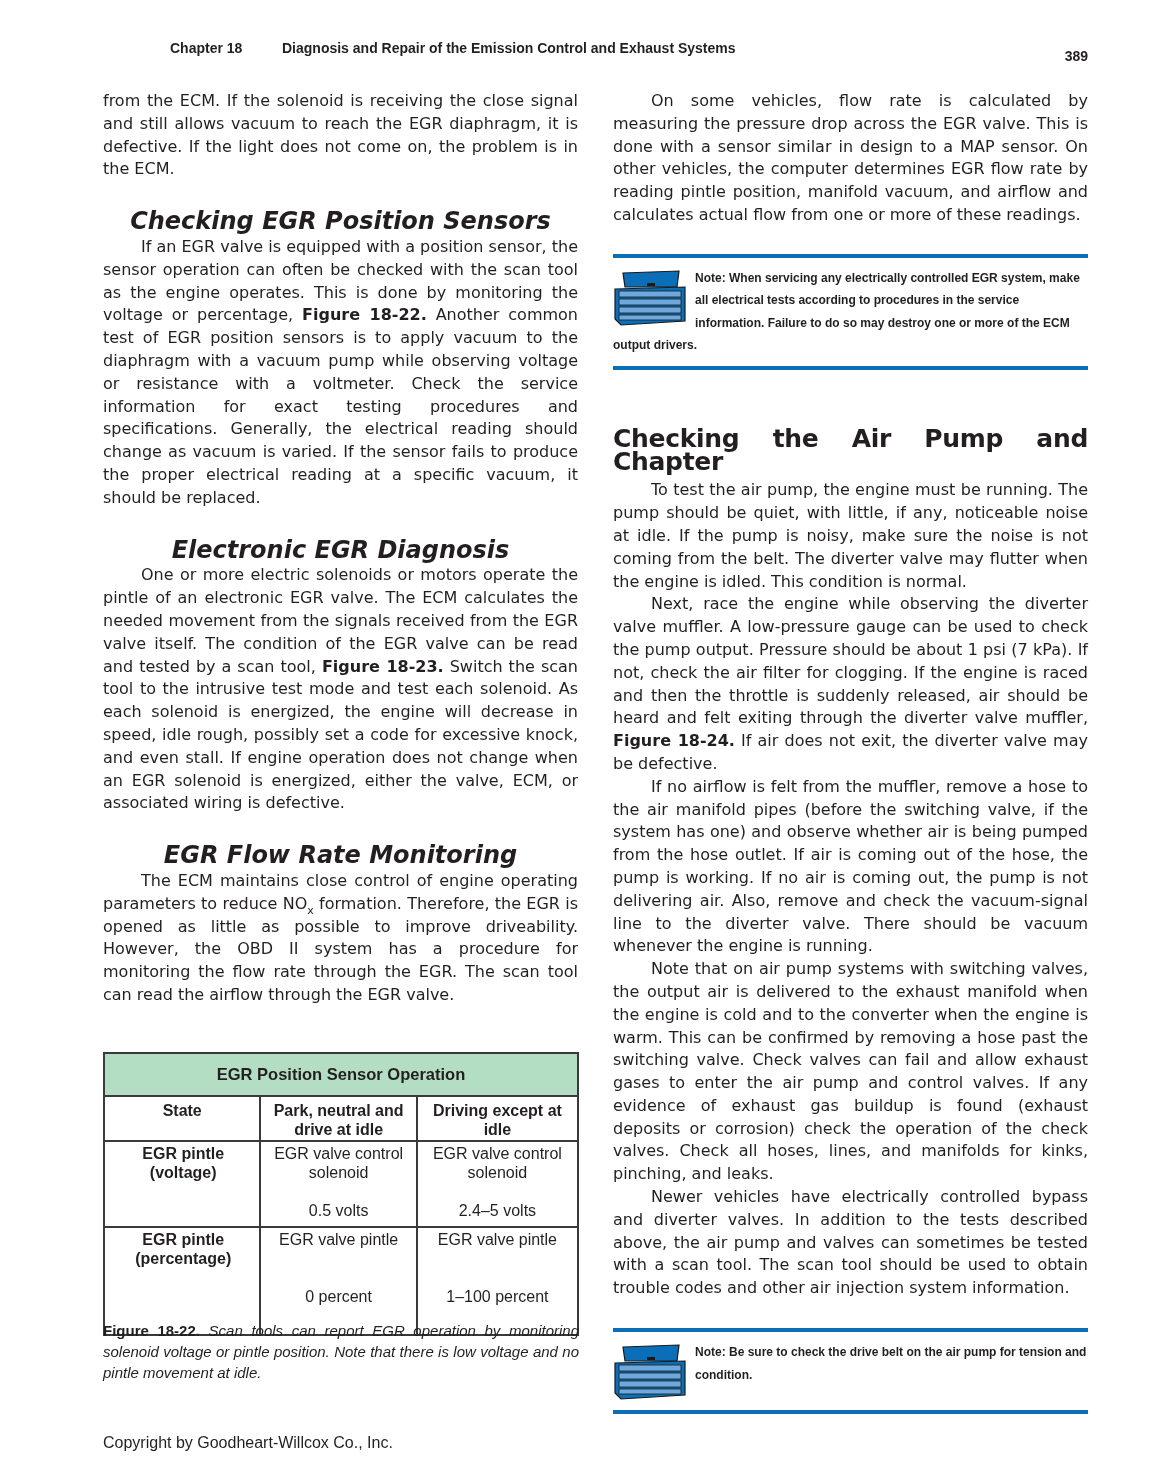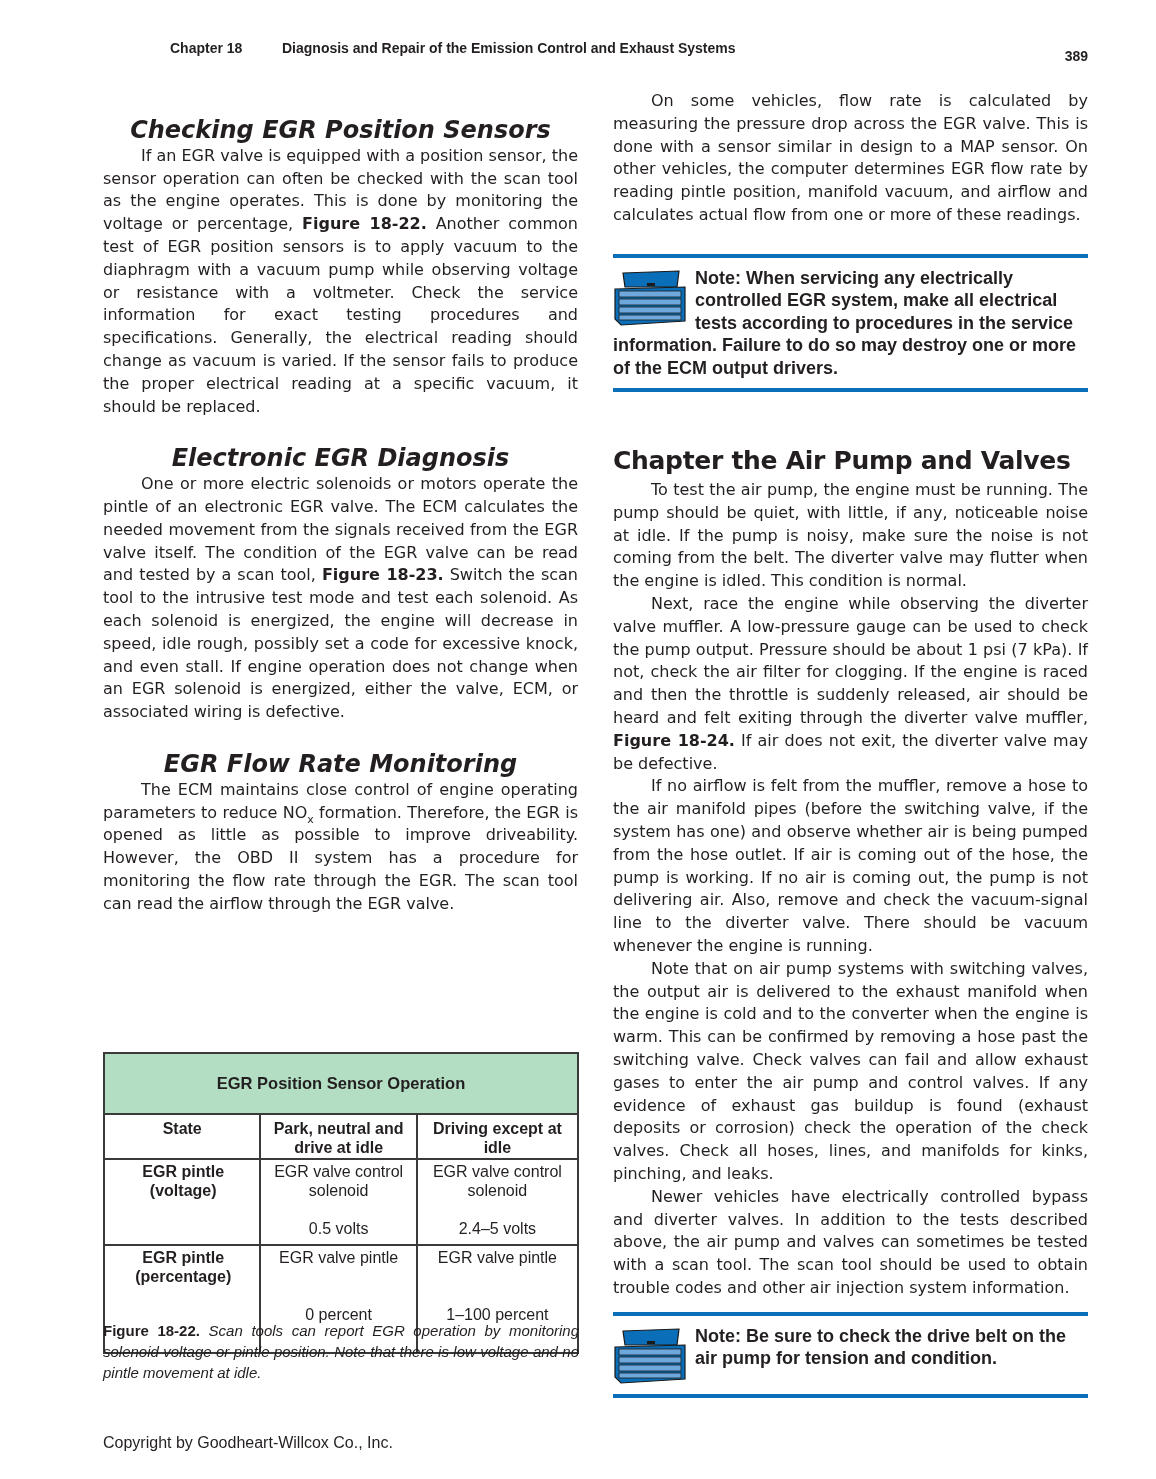--- a/index.html
+++ b/index.html
@@ -19,27 +19,27 @@
   .col b { font-weight: bold; }
   .col sub { font-size: 11px; vertical-align: -5px; line-height: 0; }
 
   h3.sub { font-family: "DejaVu Sans", sans-serif; font-style: italic; font-weight: bold;
     font-size: 24px; text-align: center; margin: 0; color: #231f20; }
   h2.main { font-family: "DejaVu Sans", sans-serif; font-weight: bold; font-size: 25px;
     margin: 0; color: #231f20; letter-spacing: -0.3px; }
 
   .note { position: relative; border-top: 4px solid #0a6fb8; border-bottom: 4px solid #0a6fb8;
     padding: 9px 0 9px 0; font-family: "Liberation Sans", sans-serif; font-weight: bold;
-    font-size: 18px; line-height: 22.5px; color: #231f20; text-align: left; }
+    font-size: 12px; line-height: 22.5px; color: #231f20; text-align: left; }
   .note .icon { float: left; width: 74px; height: 58px; margin: 2px 8px 0 0; }
 
   table.egr { position: absolute; left: 103px; top: 1052px; width: 476px; border-collapse: collapse;
     font-family: "Liberation Sans", sans-serif; font-size: 16px; line-height: 19px; color: #231f20; }
   table.egr td, table.egr th { border: 2px solid #3a3a3a; text-align: center; vertical-align: top; padding: 2px 4px; }
-  table.egr th.cap { background: #b3dec3; font-weight: bold; font-size: 16.5px; padding: 20px 4px; }
+  table.egr th.cap { background: #b3dec3; font-weight: bold; font-size: 16.5px; padding: 11px 4px; }
   table.egr th.h { font-weight: bold; padding: 4px 4px 1px; }
   table.egr td.rh { font-weight: bold; padding-left: 6px; }
   table.egr td .v { display: block; margin-top: 19px; }
   table.egr td .v2 { display: block; margin-top: 38px; }
 
   .caption { position: absolute; left: 103px; top: 1320px; width: 476px; font-family: "Liberation Sans", sans-serif;
     font-size: 15px; line-height: 21px; text-align: justify; color: #231f20; }
   .caption b { font-weight: bold; }
   .caption i { font-style: italic; }
 
@@ -49,20 +49,21 @@
 </head>
 <body>
 
 <div class="header">
   <span class="chap">Chapter 18</span>
   <span class="title">Diagnosis and Repair of the Emission Control and Exhaust Systems</span>
   <span class="pg">389</span>
 </div>
 
 <div class="col left">
+  <p>from the ECM. If the solenoid is receiving the close signal and still allows vacuum to reach the EGR diaphragm, it is defective. If the light does not come on, the problem is in the ECM.</p>
 
   <h3 class="sub" style="margin-top:29px; margin-bottom:3px;">Checking EGR Position Sensors</h3>
   <p class="indent"><span>If an EGR valve is equipped with a position sensor, the sensor operation can often be checked with the scan tool as the engine operates. This is done by monitoring the voltage or percentage,</span> <b>Figure 18-22.</b> <span>Another common test of EGR position sensors is to apply vacuum to the diaphragm with a vacuum pump while observing voltage or resistance with a voltmeter. Check the service information for exact testing procedures and specifications. Generally, the electrical reading should change as vacuum is varied. If the sensor fails to produce the proper electrical reading at a specific vacuum, it should be replaced.</span></p>
 
   <h3 class="sub" style="margin-top:29px; margin-bottom:3px;">Electronic EGR Diagnosis</h3>
   <p class="indent"><span>One or more electric solenoids or motors operate the pintle of an electronic EGR valve. The ECM calculates the needed movement from the signals received from the EGR valve itself. The condition of the EGR valve can be read and tested by a scan tool,</span> <b>Figure 18-23.</b> <span>Switch the scan tool to the intrusive test mode and test each solenoid. As each solenoid is energized, the engine will decrease in speed, idle rough, possibly set a code for excessive knock, and even stall. If engine operation does not change when an EGR solenoid is energized, either the valve, ECM, or associated wiring is defective.</span></p>
 
   <h3 class="sub" style="margin-top:29px; margin-bottom:3px;">EGR Flow Rate Monitoring</h3>
   <p class="indent"><span>The ECM maintains close control of engine operating parameters to reduce NO</span><sub>x</sub><span> formation. Therefore, the EGR is opened as little as possible to improve driveability. However, the OBD II system has a procedure for monitoring the flow rate through the EGR. The scan tool can read the airflow through the EGR valve.</span></p>
 </div>
@@ -116,28 +117,28 @@
       <rect x="34" y="14" width="8" height="3" fill="#1a1a1a"></rect>
       <polygon points="2,20 72,18 72,52 8,56 2,50" fill="#0a6fb8" stroke="#1a1a1a" stroke-width="1.2"></polygon>
       <rect x="6" y="22" width="62" height="6" fill="#6fa8dc" stroke="#1a1a1a" stroke-width="0.8"></rect>
       <rect x="6" y="30" width="62" height="6" fill="#6fa8dc" stroke="#1a1a1a" stroke-width="0.8"></rect>
       <rect x="6" y="38" width="62" height="6" fill="#6fa8dc" stroke="#1a1a1a" stroke-width="0.8"></rect>
       <rect x="6" y="46" width="62" height="5" fill="#6fa8dc" stroke="#1a1a1a" stroke-width="0.8"></rect>
     </svg>
     <span>Note: When servicing any electrically controlled EGR system, make all electrical tests according to procedures in the service information. Failure to do so may destroy one or more of the ECM output drivers.</span>
   </div>
 
-  <h2 class="main" style="margin-top:58px; margin-bottom:6px;">Chapter the Air Pump and Valves</h2>
+  <h2 class="main" style="margin-top:58px; margin-bottom:6px;">Checking the Air Pump and Chapter</h2>
   <p class="indent">To test the air pump, the engine must be running. The pump should be quiet, with little, if any, noticeable noise at idle. If the pump is noisy, make sure the noise is not coming from the belt. The diverter valve may flutter when the engine is idled. This condition is normal.</p>
   <p class="indent"><span>Next, race the engine while observing the diverter valve muffler. A low-pressure gauge can be used to check the pump output. Pressure should be about 1 psi (7 kPa). If not, check the air filter for clogging. If the engine is raced and then the throttle is suddenly released, air should be heard and felt exiting through the diverter valve muffler,</span> <b>Figure 18-24.</b> <span>If air does not exit, the diverter valve may be defective.</span></p>
   <p class="indent">If no airflow is felt from the muffler, remove a hose to the air manifold pipes (before the switching valve, if the system has one) and observe whether air is being pumped from the hose outlet. If air is coming out of the hose, the pump is working. If no air is coming out, the pump is not delivering air. Also, remove and check the vacuum-signal line to the diverter valve. There should be vacuum whenever the engine is running.</p>
   <p class="indent">Note that on air pump systems with switching valves, the output air is delivered to the exhaust manifold when the engine is cold and to the converter when the engine is warm. This can be confirmed by removing a hose past the switching valve. Check valves can fail and allow exhaust gases to enter the air pump and control valves. If any evidence of exhaust gas buildup is found (exhaust deposits or corrosion) check the operation of the check valves. Check all hoses, lines, and manifolds for kinks, pinching, and leaks.</p>
   <p class="indent">Newer vehicles have electrically controlled bypass and diverter valves. In addition to the tests described above, the air pump and valves can sometimes be tested with a scan tool. The scan tool should be used to obtain trouble codes and other air injection system information.</p>
 
-  <div class="note" style="margin-top:12px;">
+  <div class="note" style="margin-top:28px;">
     <svg class="icon" viewBox="0 0 74 58">
       <polygon points="10,4 66,2 64,18 12,18" fill="#0a6fb8" stroke="#1a1a1a" stroke-width="1.2"></polygon>
       <rect x="34" y="14" width="8" height="3" fill="#1a1a1a"></rect>
       <polygon points="2,20 72,18 72,52 8,56 2,50" fill="#0a6fb8" stroke="#1a1a1a" stroke-width="1.2"></polygon>
       <rect x="6" y="22" width="62" height="6" fill="#6fa8dc" stroke="#1a1a1a" stroke-width="0.8"></rect>
       <rect x="6" y="30" width="62" height="6" fill="#6fa8dc" stroke="#1a1a1a" stroke-width="0.8"></rect>
       <rect x="6" y="38" width="62" height="6" fill="#6fa8dc" stroke="#1a1a1a" stroke-width="0.8"></rect>
       <rect x="6" y="46" width="62" height="5" fill="#6fa8dc" stroke="#1a1a1a" stroke-width="0.8"></rect>
     </svg>
     <span>Note: Be sure to check the drive belt on the air pump for tension and condition.</span>

